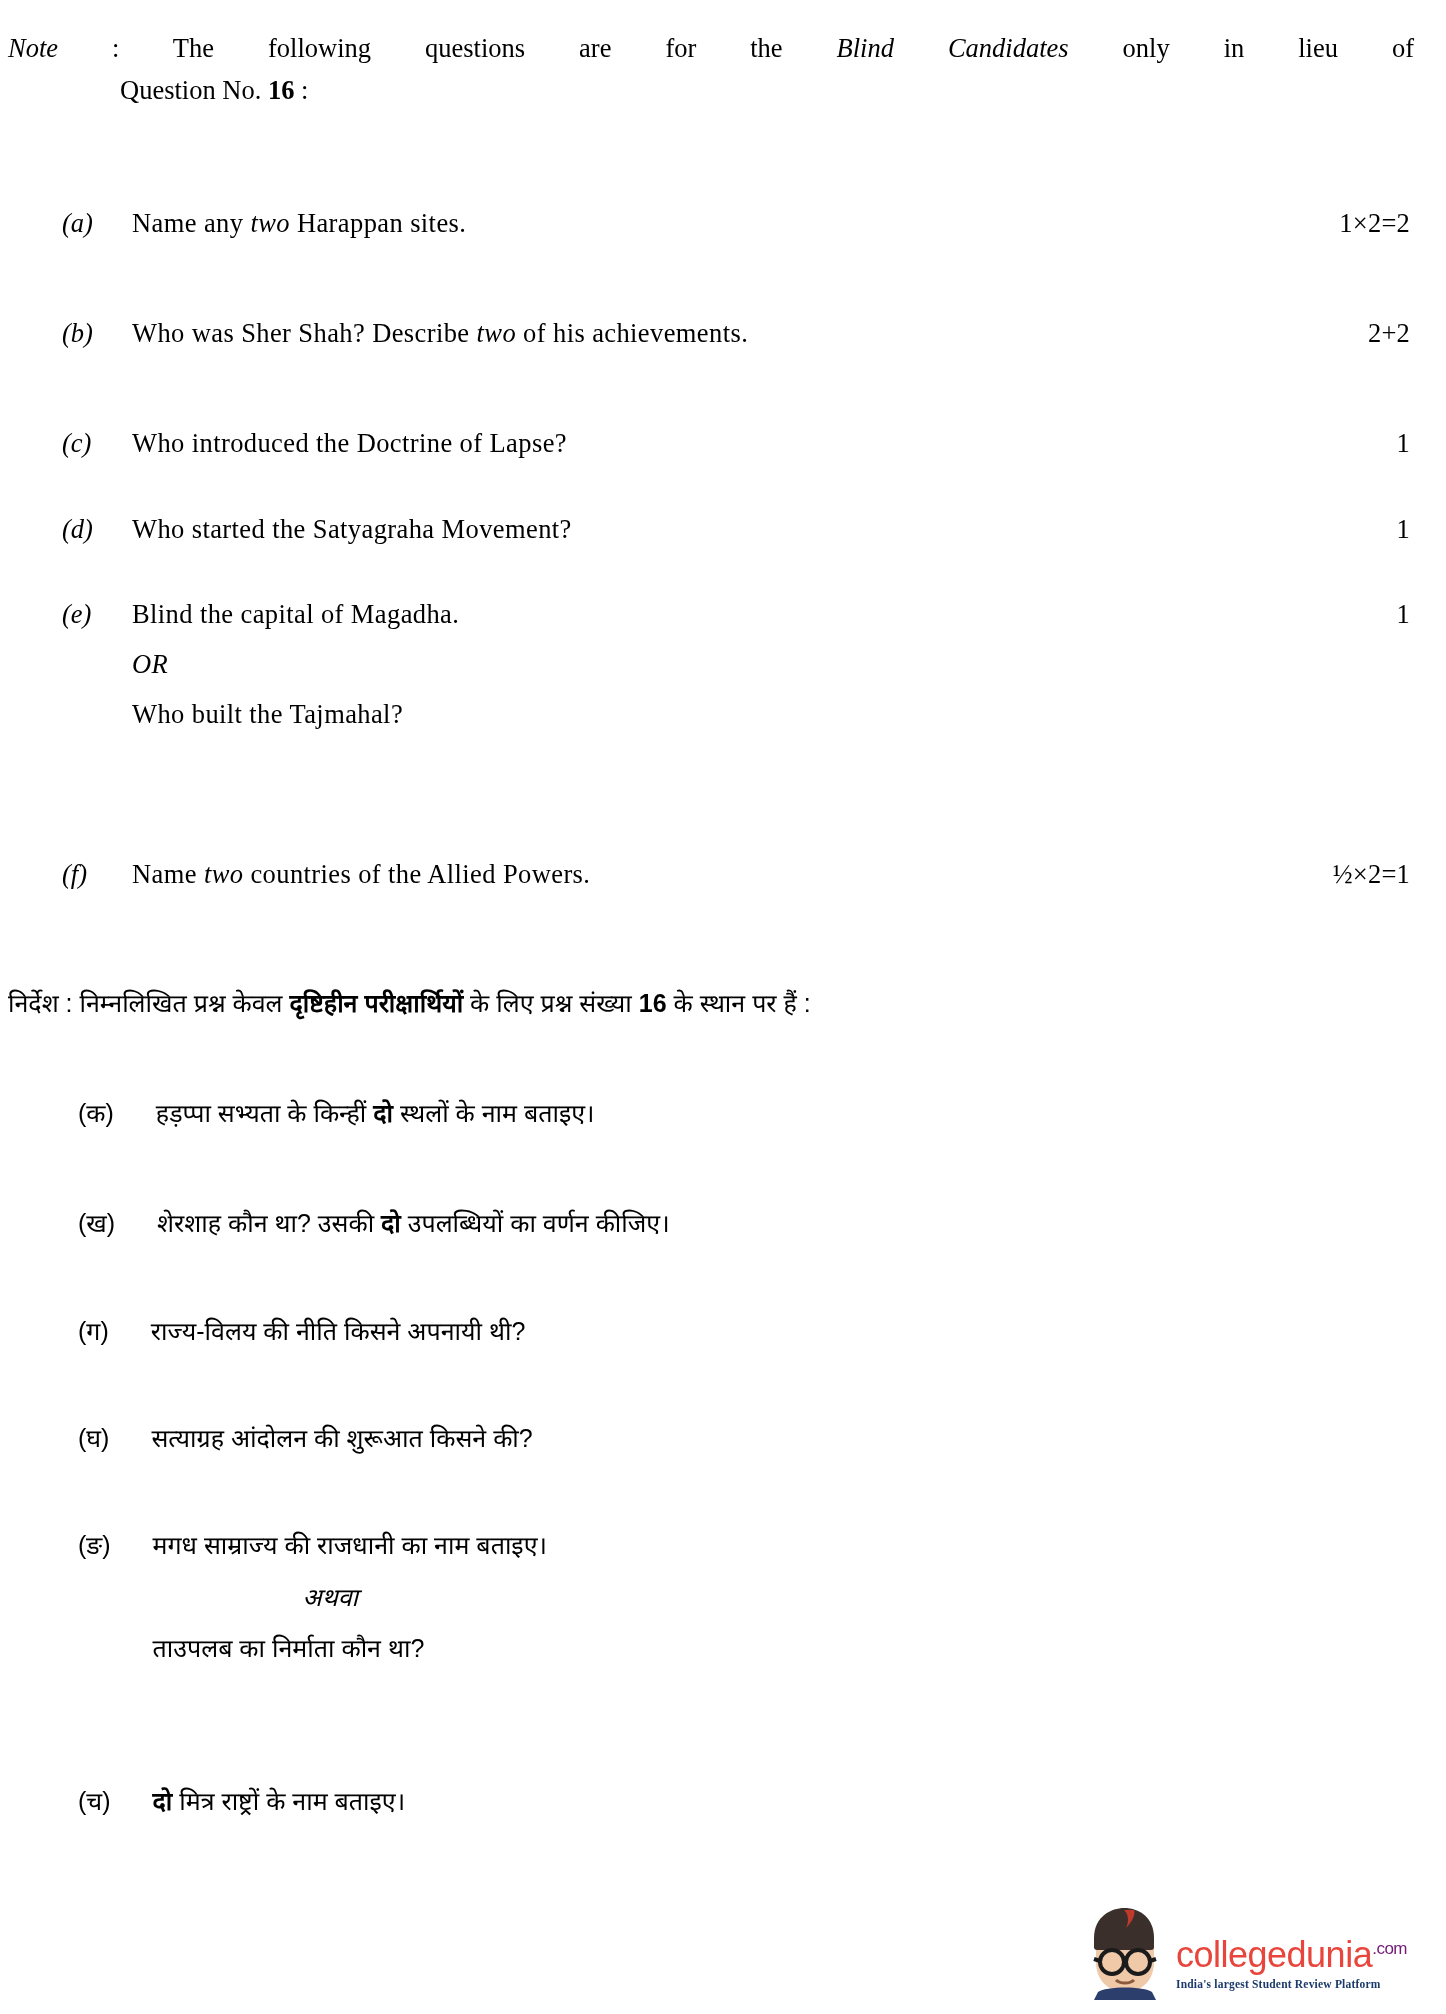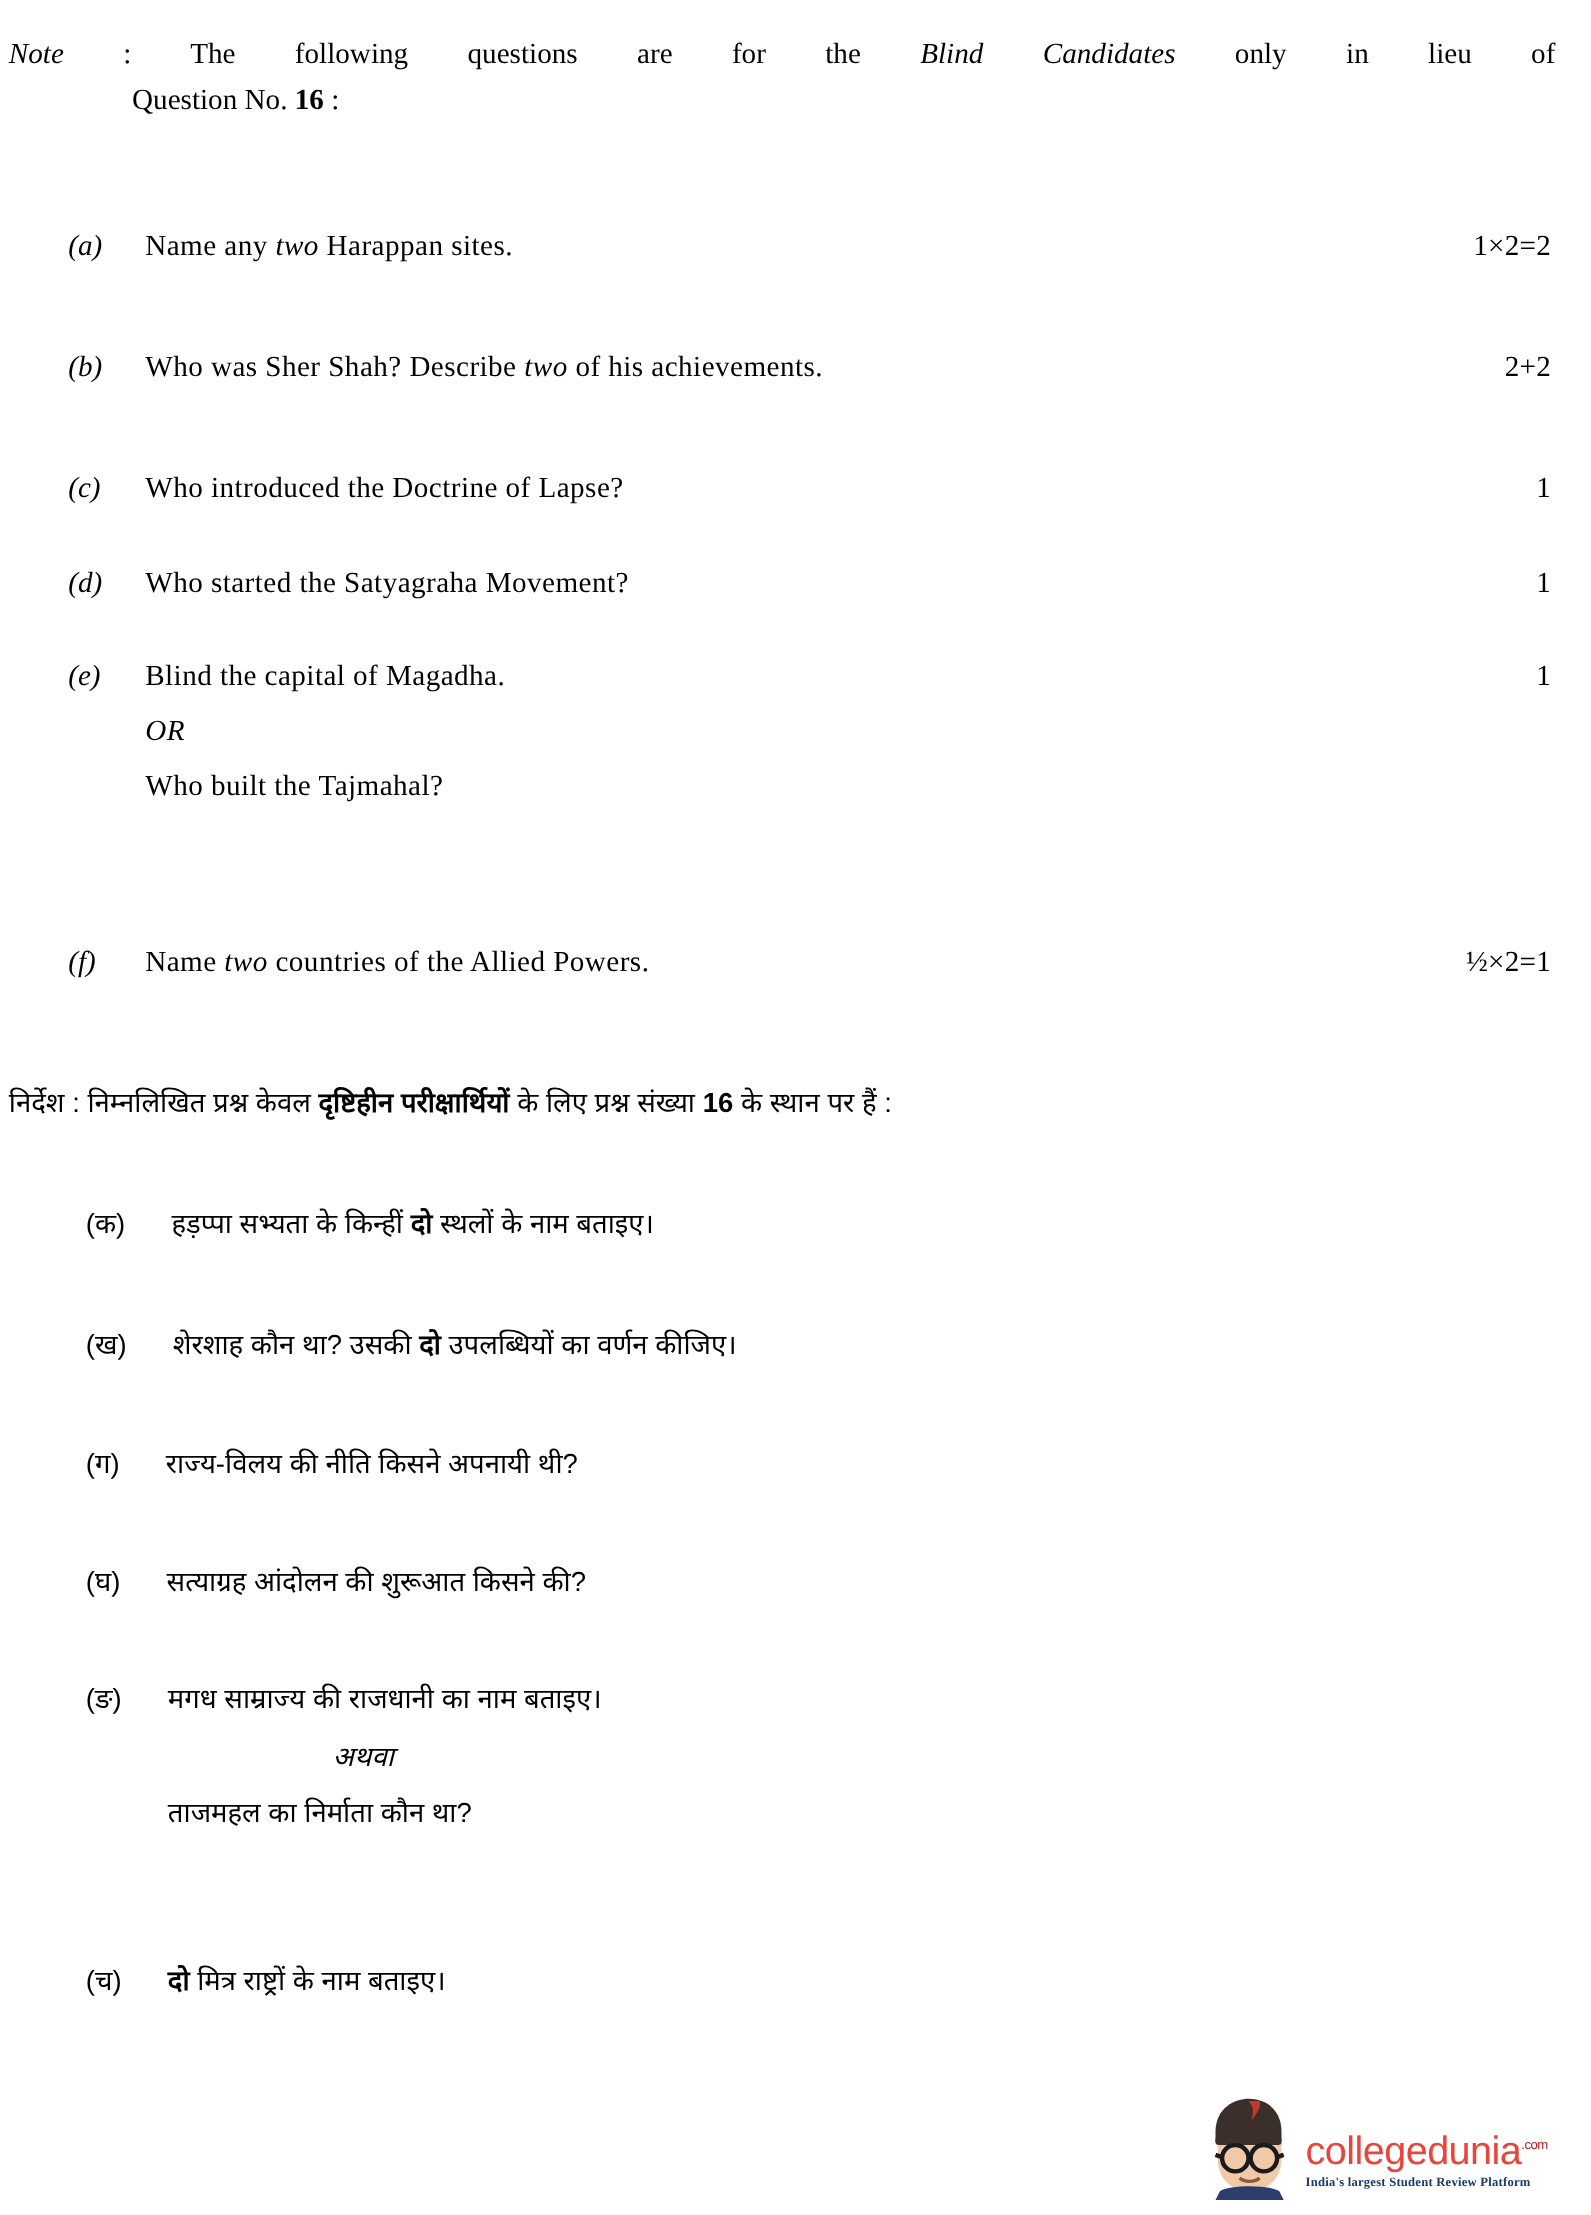--- a/index.html
+++ b/index.html
@@ -151,23 +151,23 @@
     padding-bottom: 10px;
   }
   .wm-title {
     font-family: "Liberation Sans", sans-serif;
     font-size: 36px;
     color: #e8453c;
     letter-spacing: -0.5px;
     line-height: 1;
   }
   .wm-title .sup {
-    font-size: 12px;
+    font-size: 17px;
     vertical-align: super;
-    color: #b91c1c;
+    color: #701a75;
   }
   .wm-sub {
     font-family: Liberation Serif, serif;
     font-size: 11.5px;
     font-weight: bold;
     color: #1b3a6b;
     margin-top: 5px;
     letter-spacing: 0.2px;
   }
 </style>
@@ -243,21 +243,21 @@
   <div class="hin hrow" style="top:1420px;">
     <div class="hlabel">(घ)</div>
     <div class="htext"><span>सत्याग्रह आंदोलन की शुरूआत किसने की?</span></div>
   </div>
 
   <div class="hin hrow" style="top:1527px;">
     <div class="hlabel">(ङ)</div>
     <div class="htext">
       <span>मगध साम्राज्य की राजधानी का नाम बताइए।</span>
       <span class="hor-line">अथवा</span>
-      <span class="hsub-line">ताजमहल का निर्माता कौन था?</span>
+      <span class="hsub-line">ताउपलब का निर्माता कौन था?</span>
     </div>
   </div>
 
   <div class="hin hrow" style="top:1783px;">
     <div class="hlabel">(च)</div>
     <div class="htext"><span class="bold">दो</span><span> मित्र राष्ट्रों के नाम बताइए।</span></div>
   </div>
 
   <div class="watermark">
     <div class="wm-face">

